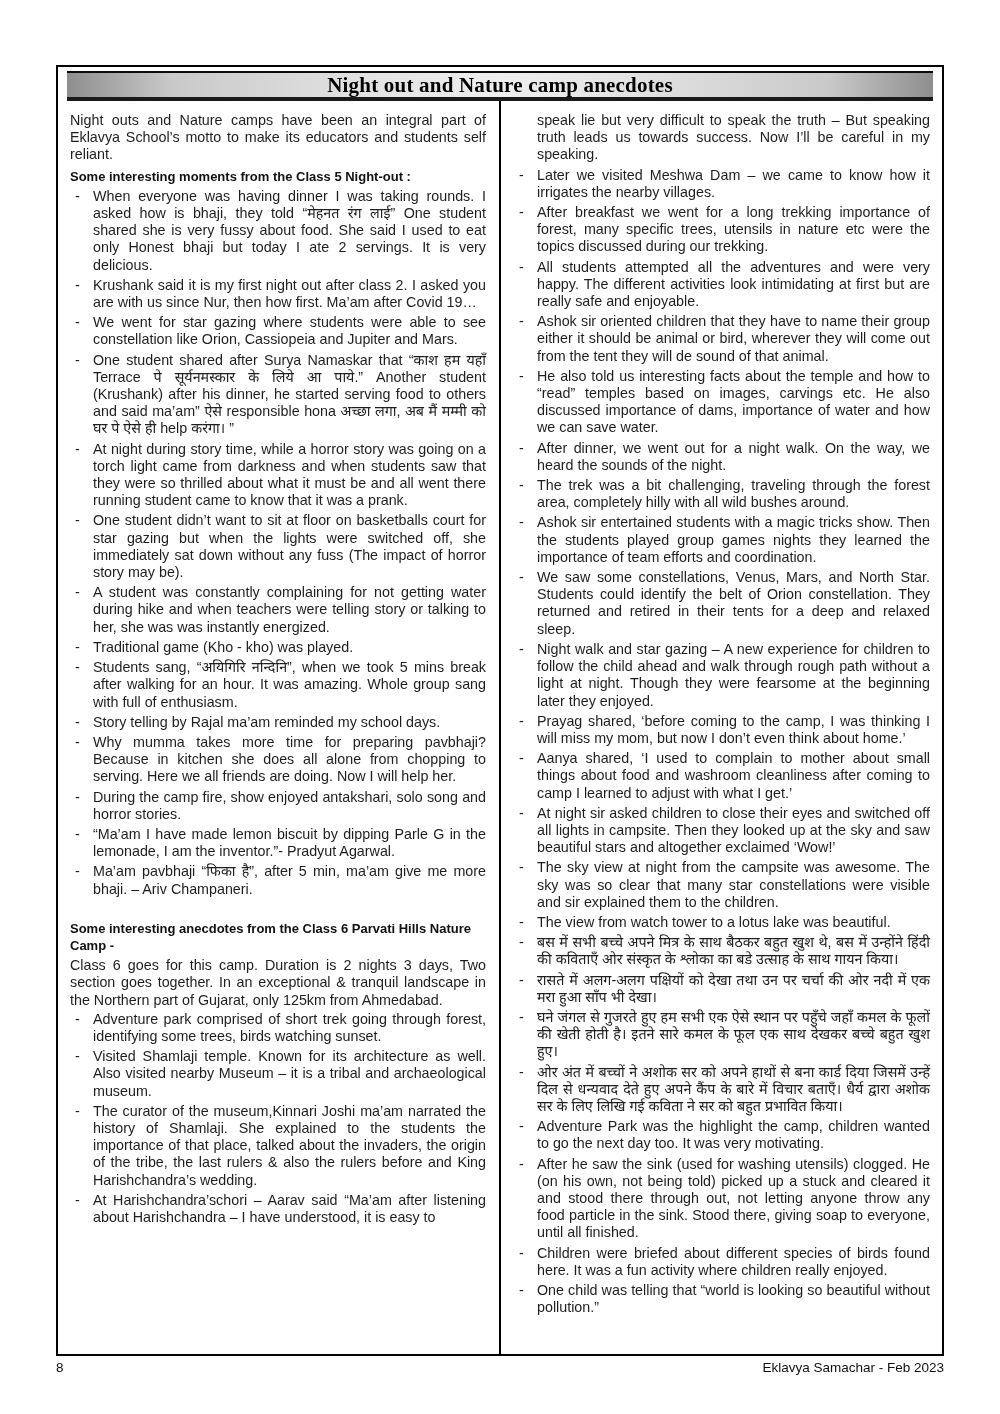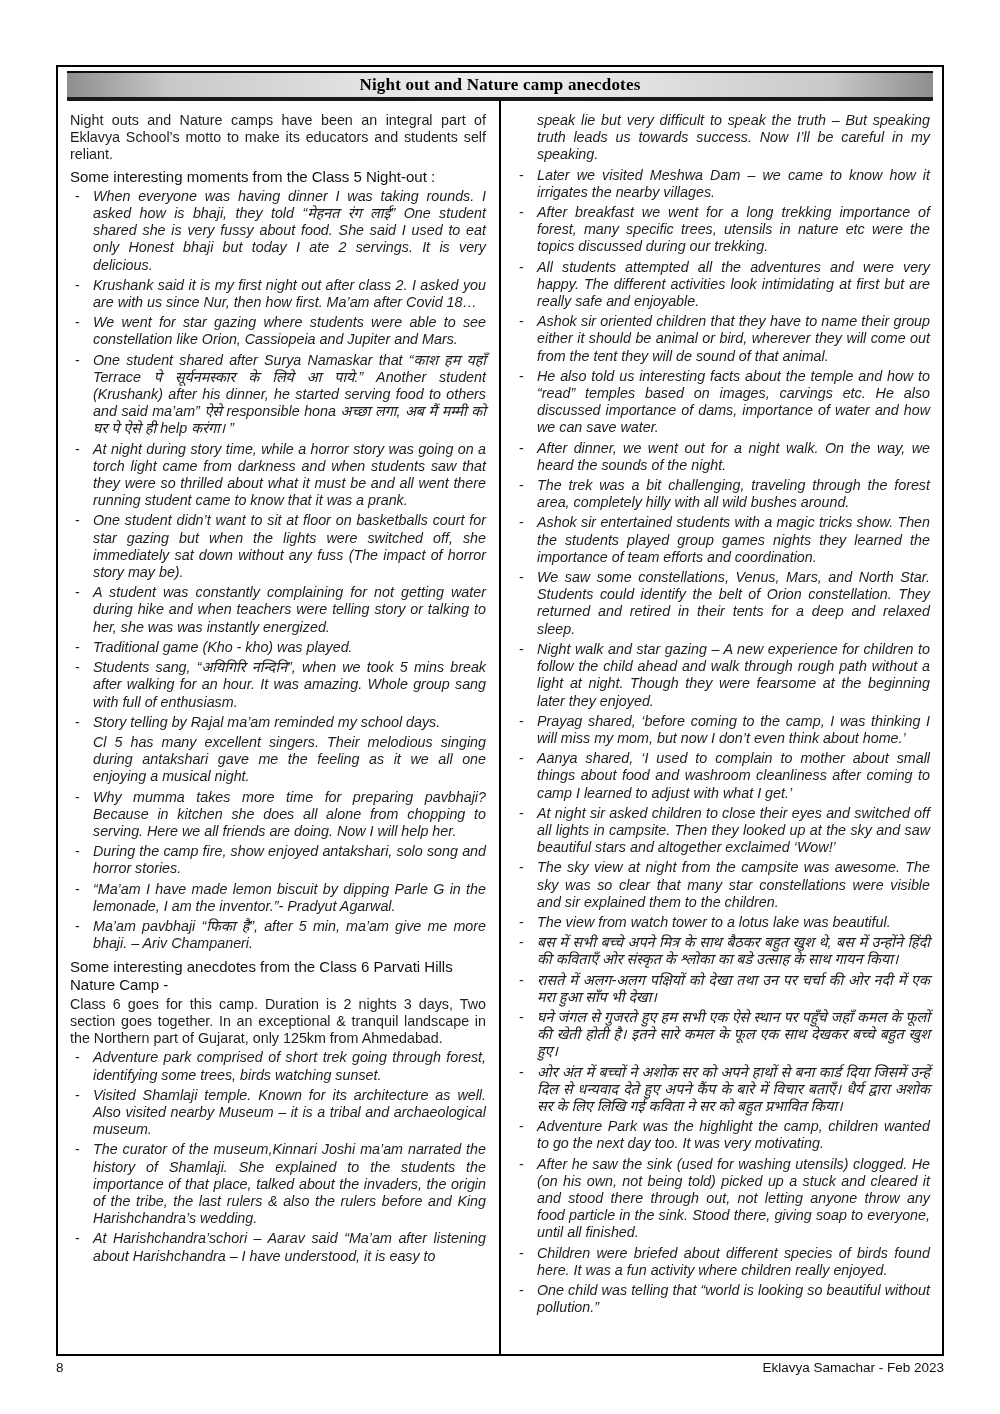--- a/index.html
+++ b/index.html
@@ -21,21 +21,21 @@
   .titlebar{
     margin:4px 9px 0 9px;
     height:24px;
     border-top:2px solid #0a0a0a;
     border-bottom:4px solid #1a1a1a;
     background:linear-gradient(90deg,#8e8e8e 0%,#c9c9c9 12%,#e3e3e3 35%,#efefef 50%,#e3e3e3 65%,#c9c9c9 88%,#8e8e8e 100%);
     display:flex;align-items:center;justify-content:center;
   }
   .title{
     font-family:"Liberation Serif",serif;
-    font-weight:bold;font-size:17px;color:#000;
+    font-weight:bold;font-size:21px;color:#000;
     letter-spacing:.2px;
   }
   .cols{
     position:relative;
     display:flex;
     height:calc(100% - 34px);
     box-sizing:border-box;
   }
   .divider{
     position:absolute;left:50%;top:0;bottom:0;
@@ -44,27 +44,27 @@
   .col{
     flex:1;
     padding:11px 12px 6px 12px;
     box-sizing:border-box;
     overflow:hidden;
     font-size:14.3px;line-height:17.2px;
   }
   .colR{padding-left:16px;}
   .para{margin:0 0 2px 0;text-align:justify;}
   .h{
-    font-size:15px;line-height:17.2px;
-    font-weight:normal;margin:4px 0 3px 0;color:#111;
-  }
-  .h-top{margin-top:6px;}
+    font-size:13px;line-height:17.2px;
+    font-weight:bold;margin:4px 0 3px 0;color:#111;
+  }
+  .h-top{margin-top:22px;}
   .bullet{display:flex;margin:0 0 3px 0;}
   .bullet .m{flex:0 0 23px;box-sizing:border-box;padding-left:5px;}
-  .bullet .t{flex:1;text-align:justify;font-style:italic;}
+  .bullet .t{flex:1;text-align:justify;}
   .footer{
     position:absolute;left:56px;top:1360px;width:888px;
     display:flex;justify-content:space-between;
     font-size:13.5px;color:#111;
   }
 </style>
 </head>
 <body>
 
 <div class="sheet">
@@ -87,21 +87,21 @@
 
         <div>
 
             <div class="bullet">
               <span class="m">-</span>
               <span class="t">When everyone was having dinner I was taking rounds. I asked how is bhaji, they told “मेहनत रंग लाई” One student shared she is very fussy about food. She said I used to eat only Honest bhaji but today I ate 2 servings. It is very delicious.</span>
             </div>
 
             <div class="bullet">
               <span class="m">-</span>
-              <span class="t">Krushank said it is my first night out after class 2. I asked you are with us since Nur, then how first. Ma’am after Covid 18…</span>
+              <span class="t">Krushank said it is my first night out after class 2. I asked you are with us since Nur, then how first. Ma’am after Covid 19…</span>
             </div>
 
             <div class="bullet">
               <span class="m">-</span>
               <span class="t">We went for star gazing where students were able to see constellation like Orion, Cassiopeia and Jupiter and Mars.</span>
             </div>
 
             <div class="bullet">
               <span class="m">-</span>
               <span class="t">One student shared after Surya Namaskar that “काश हम यहाँ Terrace पे सूर्यनमस्कार के लिये आ पाये.” Another student (Krushank) after his dinner, he started serving food to others and said ma’am” ऐसे responsible hona अच्छा लगा,  अब मैं मम्मी को घर पे ऐसे ही help करंगा। ”</span>
@@ -130,24 +130,20 @@
             <div class="bullet">
               <span class="m">-</span>
               <span class="t">Students sang, “अयिगिरि नन्दिनि”, when we took 5 mins break after walking for an hour. It was amazing. Whole group sang with full of enthusiasm.</span>
             </div>
 
             <div class="bullet">
               <span class="m">-</span>
               <span class="t">Story telling by Rajal ma’am reminded my school days.</span>
             </div>
 
-            <div class="bullet">
-              <span class="m"></span>
-              <span class="t">Cl 5 has many excellent singers. Their melodious singing during antakshari gave me the feeling as it we all one enjoying a musical night.</span>
-            </div>
 
             <div class="bullet">
               <span class="m">-</span>
               <span class="t">Why mumma takes more time for preparing pavbhaji? Because in kitchen she does all alone from chopping to serving. Here we all friends are doing. Now I will help her.</span>
             </div>
 
             <div class="bullet">
               <span class="m">-</span>
               <span class="t">During the camp fire, show enjoyed antakshari, solo song and horror stories.</span>
             </div>

